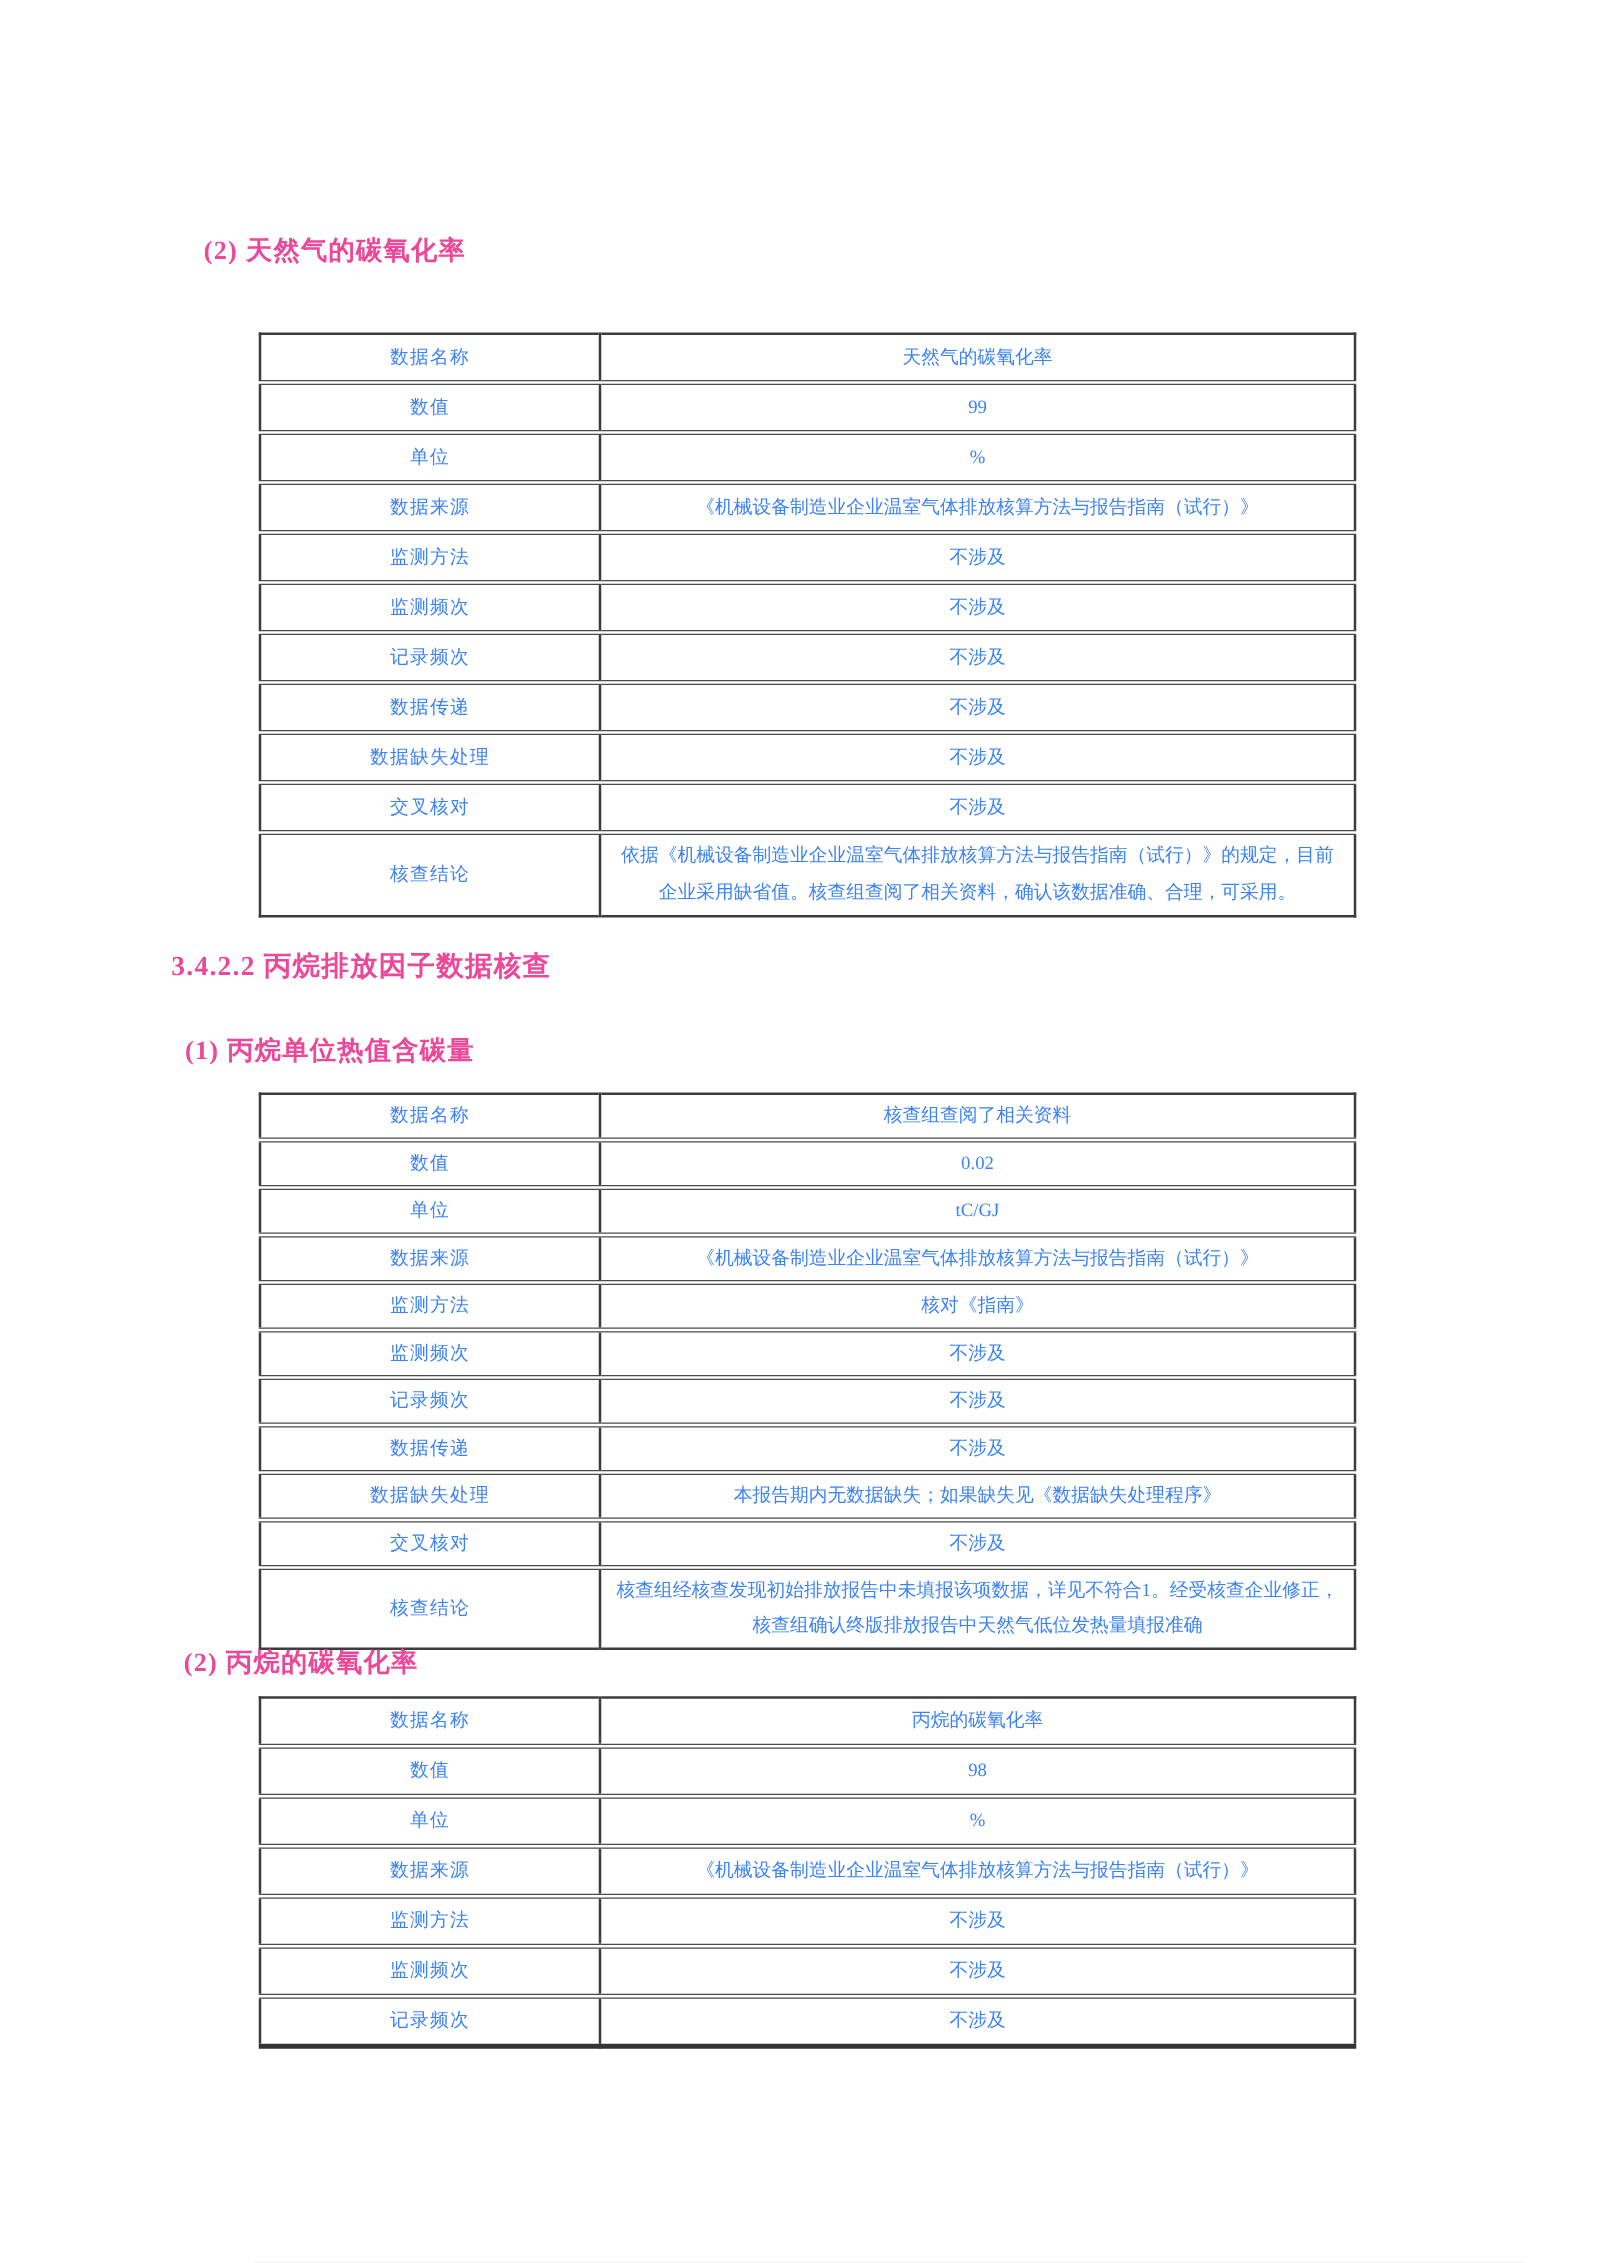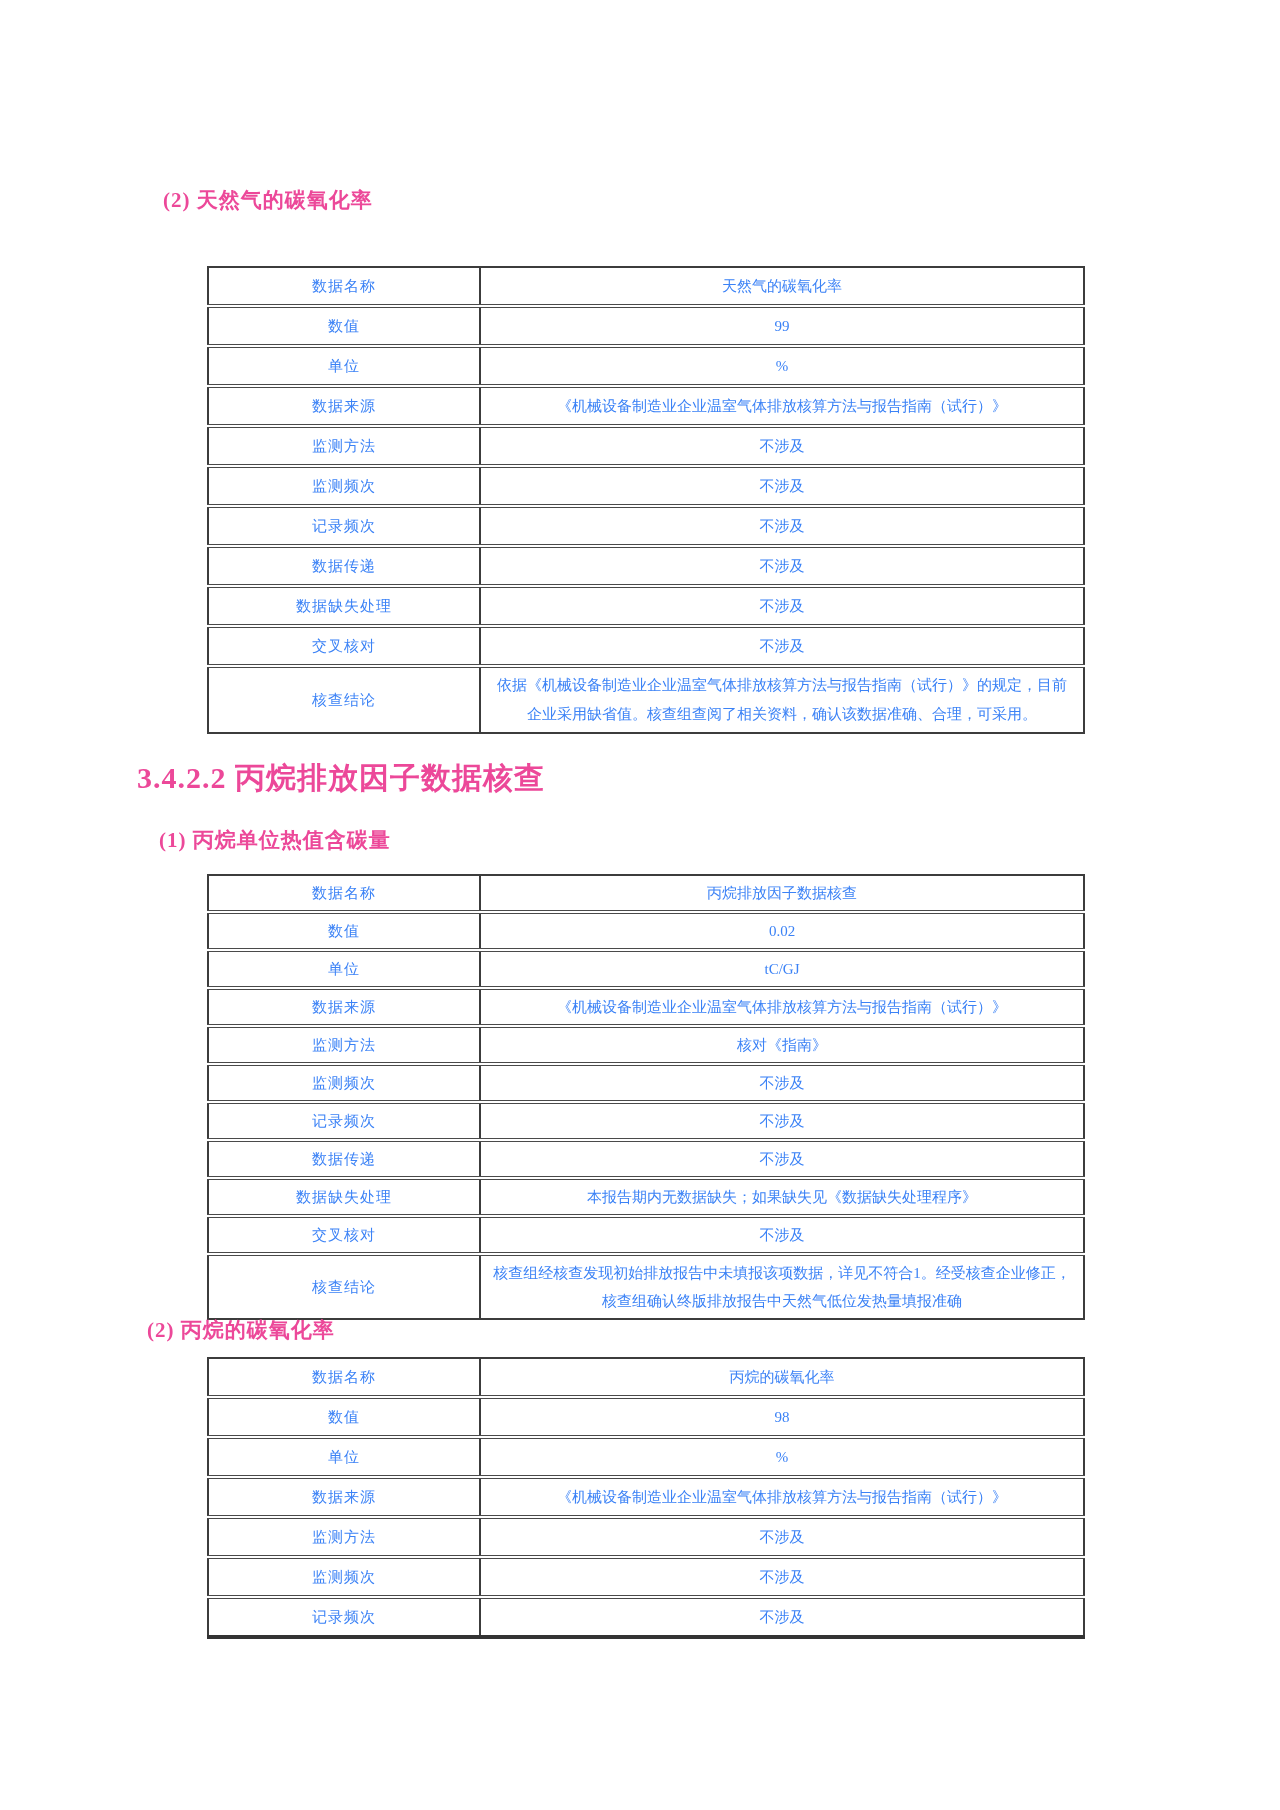--- a/index.html
+++ b/index.html
@@ -18,21 +18,21 @@
     overflow: hidden;
   }
   .heading {
     position: absolute;
     font-weight: 700;
     color: #ec4899;
     letter-spacing: 1px;
     white-space: nowrap;
   }
   .h-sub   { font-size: 21px; }
-  .h-num   { font-size: 30px; }
+  .h-num   { font-size: 22px; }
 
   .table-wrap {
     position: absolute;
     width: 878px;
   }
   table.doc-table {
     width: 100%;
     border-collapse: collapse;
     table-layout: fixed;
     border: 2px solid #3c3c3c;
@@ -141,33 +141,33 @@
           <tr>
             <td class="label-cell">核查结论</td>
             <td class="value-cell">依据《机械设备制造业企业温室气体排放核算方法与报告指南（试行）》的规定，目前企业采用缺省值。核查组查阅了相关资料，确认该数据准确、合理，可采用。</td>
           </tr>
         </tbody>
     </table>
   </div>
 
   <div class="heading h-num" style="left:137px; top:758px;">3.4.2.2 丙烷排放因子数据核查</div>
 
-  <div class="heading h-sub" style="left:159px; top:826px;">(1) 丙烷单位热值含碳量</div>
+  <div class="heading h-sub" style="left:148px; top:826px;">(1) 丙烷单位热值含碳量</div>
 
   <div class="table-wrap" style="left:207px; top:874px;">
     <table class="doc-table t-compact">
       <colgroup>
           <col style="width:272px">
           <col>
         </colgroup>
       <tbody>
 
           <tr>
             <td class="label-cell">数据名称</td>
-            <td class="value-cell">丙烷排放因子数据核查</td>
+            <td class="value-cell">核查组查阅了相关资料</td>
           </tr>
 
           <tr>
             <td class="label-cell">数值</td>
             <td class="value-cell">0.02</td>
           </tr>
 
           <tr>
             <td class="label-cell">单位</td>
             <td class="value-cell">tC/GJ</td>

